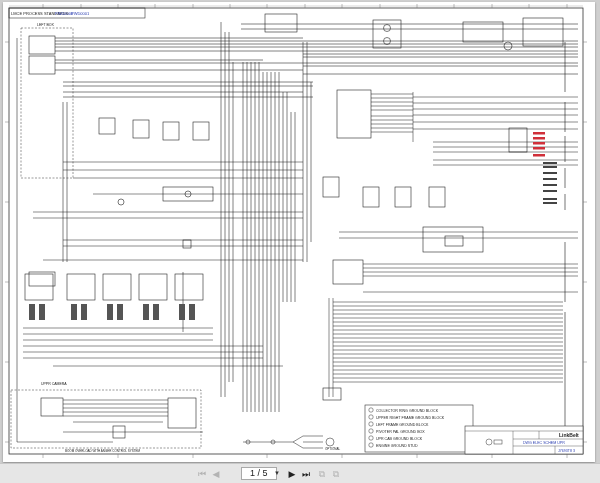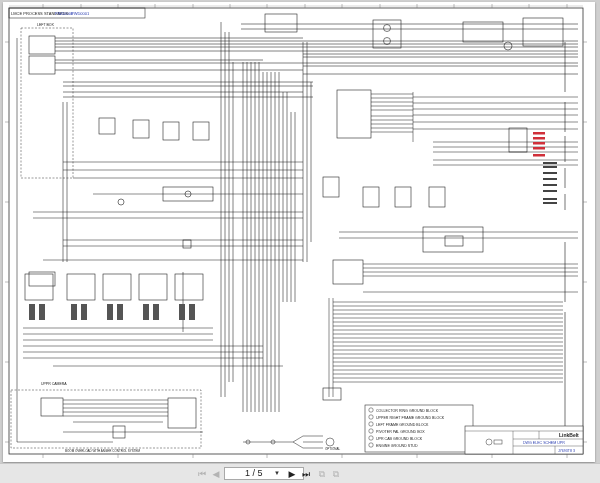--- a/index.html
+++ b/index.html
@@ -3,21 +3,21 @@
 <meta charset="utf-8">
 <style>
   html, body { margin:0; padding:0; }
   body { width:600px; height:483px; background:#d7d7d7; overflow:hidden; font-family:"Liberation Sans", sans-serif; position:relative; }
   .viewer { position:absolute; left:0; top:0; width:600px; height:483px; background:#cfcfcf; }
   .page { position:absolute; left:3px; top:2px; width:592px; height:460px; background:#ffffff; box-shadow:0 1px 2px rgba(0,0,0,0.35); overflow:hidden; }
   .page svg { position:absolute; left:0; top:0; }
   .toolbar { position:absolute; left:0; top:463px; width:600px; height:20px; background:#e6e6e6; border-top:1px solid #c8c8c8; }
   .tb-btn { position:absolute; top:4px; width:12px; height:12px; display:flex; align-items:center; justify-content:center; font-size:9px; color:#222; cursor:pointer; }
   .tb-btn.disabled { color:#b3b3b3; }
-  .page-box { position:absolute; left:224px; top:3px; width:80px; height:13px; background:#ffffff; border:1px solid #a9a9a9; box-sizing:border-box; font-size:9px; line-height:11px; padding-left:20px; color:#222; }
+  .page-box { position:absolute; left:241px; top:3px; width:36px; height:13px; background:#ffffff; border:1px solid #a9a9a9; box-sizing:border-box; font-size:9px; line-height:11px; padding-left:8px; color:#222; }
   .page-dd { position:absolute; left:274px; top:3px; width:8px; height:13px; font-size:6px; line-height:13px; color:#333; }
   .tag { font-family:"Liberation Sans", sans-serif; }
 </style>
 </head>
 <body>
 
 <div class="viewer">
   <div class="page">
     <svg width="592" height="460" viewBox="0 0 592 460">
 

